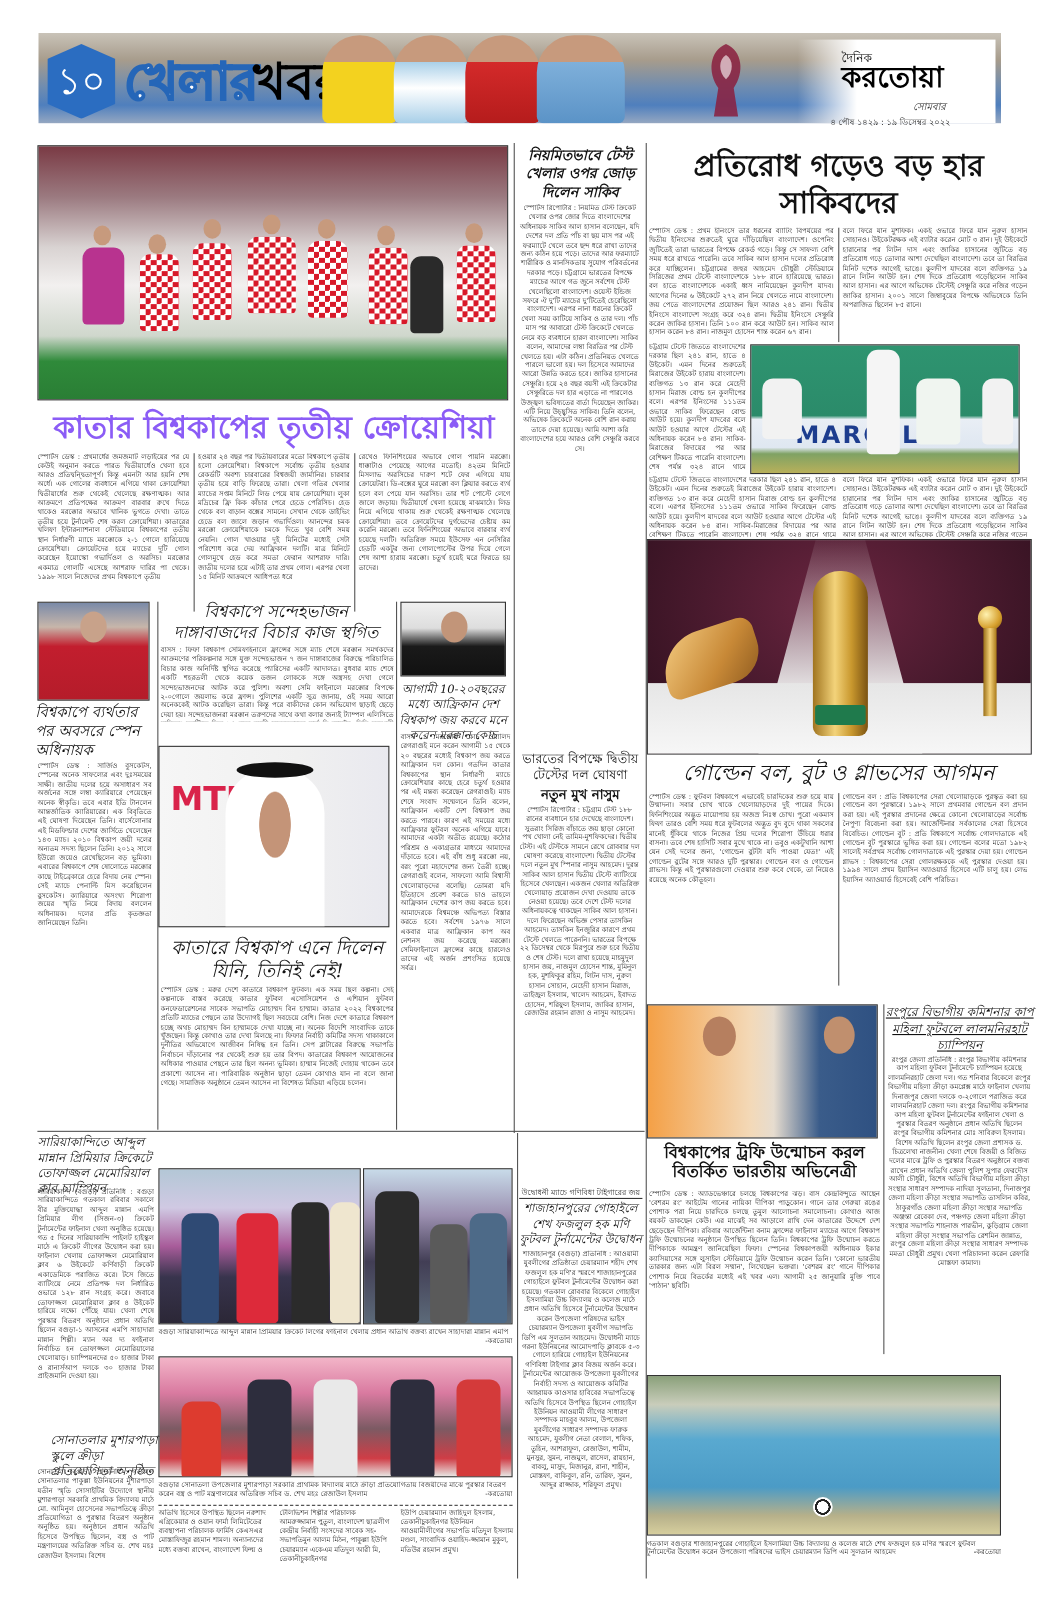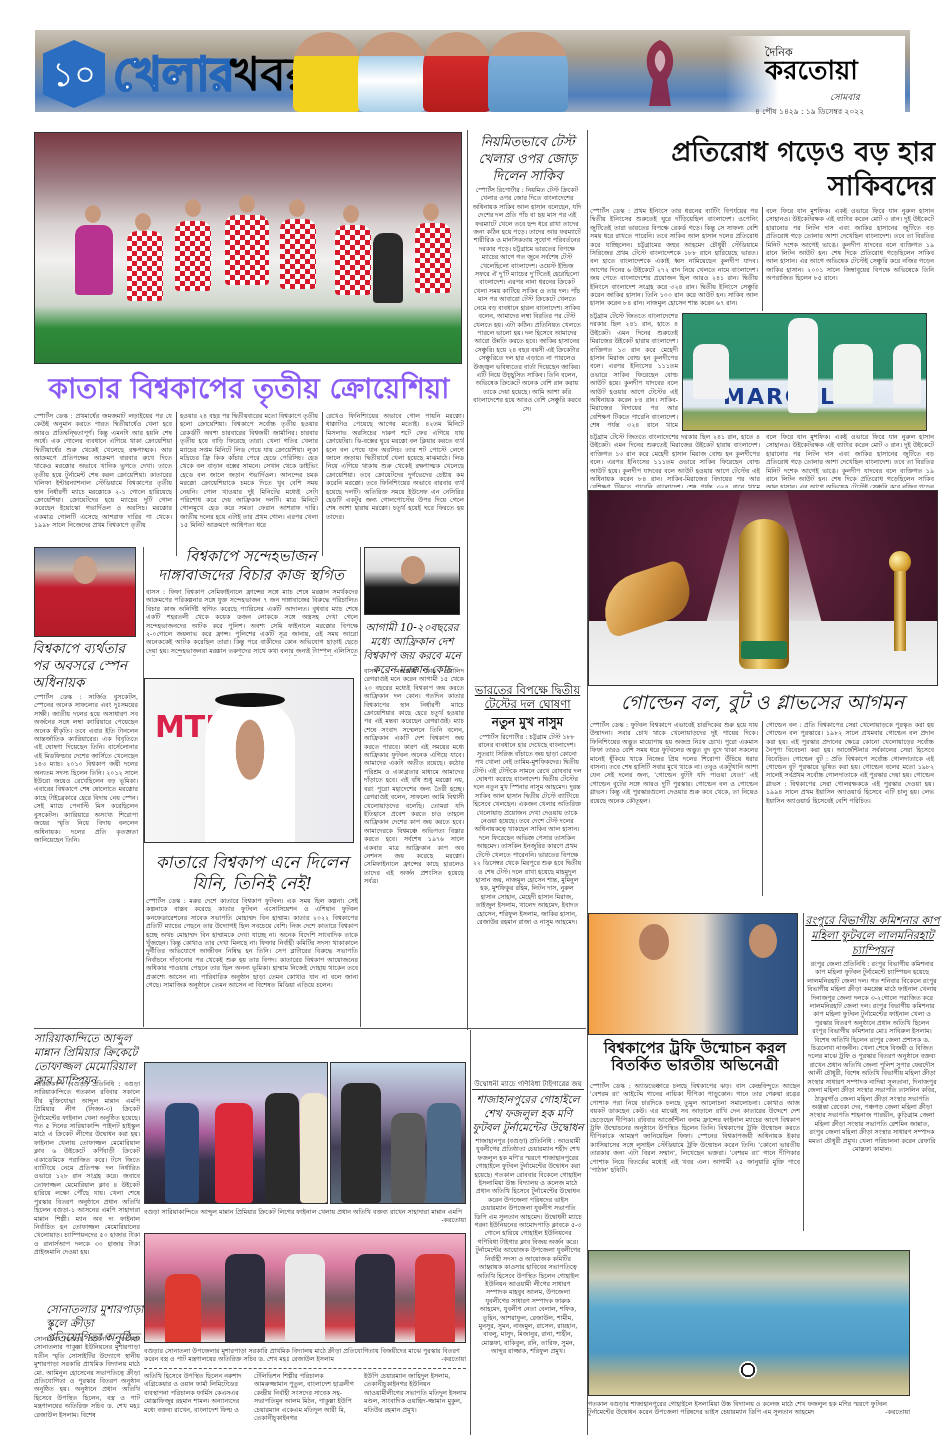--- a/index.html
+++ b/index.html
@@ -115,28 +115,28 @@
   <div class="head" style="left:36px;top:8px;width:24px;height:28px;background:#c29579;"></div>
 </div>
 <div class="abs hd" style="left:360px;top:620px;width:104px;font-size:10.5px;line-height:14px;">আগামী 10-২০বছরের মধ্যে আফ্রিকান দেশ বিশ্বকাপ জয় করবে মনে করেন মরক্কান কোচ</div>
 <div class="abs txt" style="left:364px;top:667px;width:100px;height:360px;">বাসস : মরক্কোর কোচ ওয়ালিদ রেগরাগুই মনে করেন আগামী ১৫ থেকে ২০ বছরের মধ্যেই বিশ্বকাপ জয় করতে আফ্রিকান দল কোন। গতদিন কাতার বিশ্বকাপের স্থান নির্ধারণী ম্যাচে ক্রোয়েশিয়ার কাছে হেরে চতুর্থ হওয়ার পর এই মন্তব্য করেছেন রেগরাগুই। ম্যাচ শেষে সংবাদ সম্মেলনে তিনি বলেন, আফ্রিকান একটি দেশ বিশ্বকাপ জয় করতে পারবে। কারণ এই সময়ের মধ্যে আফ্রিকার ফুটবল অনেক এগিয়ে যাবে। আমাদের একটা অতীত রয়েছে। কঠোর পরিশ্রম ও একাগ্রতার মাধ্যমে আমাদের দাঁড়াতে হবে। এই বাঁধ শুধু মরক্কো নয়, বরং পুরো মহাদেশের জন্য তৈরী হচ্ছে। রেগরাগুই বলেন, সাফল্যে আমি বিশ্বাসী খেলোয়াড়দের বলেছি। তোমরা যদি ইতিহাসে প্রবেশ করতে চাও তাহলে আফ্রিকান দেশের কাপ জয় করতে হবে। আমাদেরকে বিশ্বমঞ্চে অভিপত্য বিস্তার করতে হবে। সর্বশেষ ১৯৭৬ সালে একবার মাত্র আফ্রিকান কাপ অব নেশনস জয় করেছে মরক্কো। সেমিফাইনালে ফ্রান্সের কাছে হারলেও তাদের এই অর্জন প্রশংসিত হয়েছে সর্বত্র।</div>
 <div class="rule-v" style="left:360px;top:547px;height:480px;"></div>
 
 <div class="abs hd" style="left:146px;top:852px;width:212px;font-size:17px;line-height:21px;">কাতারে বিশ্বকাপ এনে দিলেন যিনি, তিনিই নেই!</div>
 <div class="abs txt" style="left:146px;top:897px;width:212px;height:130px;">স্পোর্টস ডেস্ক : মরুর দেশে কাতারে বিশ্বকাপ ফুটবল। এক সময় ছিল কল্পনা। সেই কল্পনাকে বাস্তব করেছে কাতার ফুটবল এসোসিয়েশন ও এশিয়ান ফুটবল কনফেডারেশনের সাবেক সভাপতি মোহাম্মদ বিন হাম্মাম। কাতার ২০২২ বিশ্বকাপের প্রতিটি ম্যাচের পেছনে তার উদ্যোগই ছিল সবচেয়ে বেশি। নিজ দেশে কাতারে বিশ্বকাপ হচ্ছে অথচ মোহাম্মদ বিন হাম্মামকে দেখা যাচ্ছে না। অনেক বিদেশি সাংবাদিক তাকে খুঁজছেন। কিন্তু কোথাও তার দেখা মিলছে না। ফিফার নির্বাহী কমিটির সদস্য থাকাকালে দুর্নীতির অভিযোগে আজীবন নিষিদ্ধ হন তিনি। সেপ ব্লাটারের বিরুদ্ধে সভাপতি নির্বাচনে দাঁড়ানোর পর থেকেই শুরু হয় তার বিপদ। কাতারের বিশ্বকাপ আয়োজনের অধিকার পাওয়ার পেছনে তার ছিল অনন্য ভূমিকা। হাম্মাম নিজেই দোহায় থাকেন তবে প্রকাশ্যে আসেন না। পারিবারিক অনুষ্ঠান ছাড়া তেমন কোথাও যান না বলে জানা গেছে। সামাজিক অনুষ্ঠানে তেমন আসেন না বিশেষত মিডিয়া এড়িয়ে চলেন।</div>
 
 <div class="rule-v" style="left:467px;top:130px;height:900px;"></div>
-<div class="abs hd" style="left:470px;top:133px;width:115px;font-size:13px;line-height:17px;">নিয়মিতভাবে টেস্ট খেলার ওপর জোড় দিলেন সাকিব</div>
+<div class="abs hd" style="left:470px;top:133px;width:115px;font-size:13px;line-height:17px;font-weight:bold;">নিয়মিতভাবে টেস্ট খেলার ওপর জোড় দিলেন সাকিব</div>
 <div class="abs txt c" style="left:472px;top:186px;width:110px;height:400px;">স্পোর্টস রিপোর্টার : নিয়মিত টেস্ট ক্রিকেট খেলার ওপর জোর দিতে বাংলাদেশের অধিনায়ক সাকিব আল হাসান বলেছেন, যদি দেশের দল প্রতি পাঁচ বা ছয় মাস পর এই ফরম্যাটে খেলে তবে ছন্দ ধরে রাখা তাদের জন্য কঠিন হয়ে পড়ে। তাদের আর ফরম্যাটে শারীরিক ও মানসিকতায় সুযোগ পরিবর্তনের দরকার পড়ে। চট্টগ্রামে ভারতের বিপক্ষে ম্যাচের আগে গত জুনে সর্বশেষ টেস্ট খেলেছিলো বাংলাদেশ। ওয়েস্ট ইন্ডিজ সফরে ঐ দু'টি ম্যাচের দু'টিতেই হেরেছিলো বাংলাদেশ। এরপর নানা ধরনের ক্রিকেট খেলা সময় কাটিয়ে সাকিব ও তার দল। পাঁচ মাস পর আবারো টেস্ট ক্রিকেটে খেলতে নেমে বড় ব্যবধানে হারল বাংলাদেশ। সাকিব বলেন, আমাদের লম্বা বিরতির পর টেস্ট খেলতে হয়। এটা কঠিন। প্রতিনিয়ত খেলতে পারলে ভালো হয়। দল হিসেবে আমাদের আরো উন্নতি করতে হবে। জাকির হাসানের সেঞ্চুরি। হয়ে ২৪ বছর বয়সী এই ক্রিকেটার সেঞ্চুরিতে দল হার এড়াতে না পারলেও উজ্জ্বল ভবিষ্যতের বার্তা দিয়েছেন জাকির। এটি নিয়ে উচ্ছ্বসিত সাকিব। তিনি বলেন, অভিষেক ক্রিকেটে অনেক বেশি রান করায় তাকে দেয়া হয়েছে। আমি আশা করি বাংলাদেশের হয়ে আরও বেশি সেঞ্চুরি করবে সে।</div>
-<div class="abs hd" style="left:470px;top:683px;width:115px;font-size:11.5px;line-height:14px;font-style:normal;text-decoration:underline;">ভারতের বিপক্ষে দ্বিতীয় টেস্টের দল ঘোষণা</div>
+<div class="abs hd" style="left:470px;top:683px;width:115px;font-size:11.5px;line-height:14px;font-style:normal;">ভারতের বিপক্ষে দ্বিতীয় টেস্টের দল ঘোষণা</div>
 <div class="abs hd" style="left:470px;top:714px;width:115px;font-size:12px;line-height:16px;font-weight:bold;font-style:normal;">নতুন মুখ নাসুম</div>
 <div class="abs txt c" style="left:472px;top:733px;width:110px;height:296px;">স্পোর্টস রিপোর্টার : চট্টগ্রাম টেস্ট ১৮৮ রানের ব্যবধানে হার দেখেছে বাংলাদেশ। সুতরাং সিরিজ বাঁচাতে জয় ছাড়া কোনো পথ খোলা নেই তামিম-মুশফিকদের। দ্বিতীয় টেস্ট। এই টেস্টকে সামনে রেখে রোববার দল ঘোষণা করেছে বাংলাদেশ। দ্বিতীয় টেস্টের দলে নতুন মুখ স্পিনার নাসুম আহমেদ। দুরন্ত সাকিব আল হাসান দ্বিতীয় টেস্টে ব্যাটিংয়ে হিসেবে খেলছেন। একজন খেলার অতিরিক্ত খেলোয়াড় প্রয়োজন দেখা দেওয়ায় তাকে নেওয়া হয়েছে। তবে দেশে টেস্ট দলের অধিনায়কত্বে থাকছেন সাকিব আল হাসান। দলে ফিরেছেন অভিজ্ঞ পেসার তাসকিন আহমেদ। তাসকিন ইনজুরির কারণে প্রথম টেস্টে খেলতে পারেননি। ভারতের বিপক্ষে ২২ ডিসেম্বর থেকে মিরপুরে শুরু হবে দ্বিতীয় ও শেষ টেস্ট। দলে রাখা হয়েছে মাহমুদুল হাসান জয়, নাজমুল হোসেন শান্ত, মুমিনুল হক, মুশফিকুর রহিম, লিটন দাস, নুরুল হাসান সোহান, মেহেদী হাসান মিরাজ, তাইজুল ইসলাম, খালেদ আহমেদ, ইবাদত হোসেন, শরিফুল ইসলাম, জাকির হাসান, রেজাউর রহমান রাজা ও নাসুম আহমেদ।</div>
 <div class="rule-v" style="left:587px;top:130px;height:900px;"></div>
 
-<div class="abs hd" style="left:590px;top:135px;width:345px;font-size:27px;line-height:34px;font-style:normal;font-weight:bold;text-align:right;">প্রতিরোধ গড়েও বড় হার সাকিবদের</div>
+<div class="abs hd" style="left:590px;top:135px;width:345px;font-size:27px;line-height:34px;font-style:normal;font-weight:bold;">প্রতিরোধ গড়েও বড় হার সাকিবদের</div>
 <div class="abs txt" style="left:590px;top:207px;width:168px;height:104px;">স্পোর্টস ডেস্ক : প্রথম ইনিংসে তার ধরনের ব্যাটিং বিপর্যয়ের পর দ্বিতীয় ইনিংসের শুরুতেই ঘুরে দাঁড়িয়েছিল বাংলাদেশ। ওপেনিং জুটিতেই তারা ভারতের বিপক্ষে রেকর্ড গড়ে। কিন্তু সে সাফল্য বেশি সময় ধরে রাখতে পারেনি। তবে সাকিব আল হাসান দলের প্রতিরোধ করে যাচ্ছিলেন। চট্টগ্রামের জহুর আহমেদ চৌধুরী স্টেডিয়ামে সিরিজের প্রথম টেস্টে বাংলাদেশকে ১৮৮ রানে হারিয়েছে ভারত। বল হাতে বাংলাদেশকে একাই ধ্বস নামিয়েছেন কুলদীপ যাদব। আগের দিনের ৬ উইকেটে ২৭২ রান নিয়ে খেলতে নামে বাংলাদেশ। জয় পেতে বাংলাদেশের প্রয়োজন ছিল আরও ২৪১ রান। দ্বিতীয় ইনিংসে বাংলাদেশ সংগ্রহ করে ৩২৪ রান। দ্বিতীয় ইনিংসে সেঞ্চুরি করেন জাকির হাসান। তিনি ১০০ রান করে আউট হন। সাকিব আল হাসান করেন ৮৪ রান। নাজমুল হোসেন শান্ত করেন ৬৭ রান।</div>
 <div class="abs txt" style="left:766px;top:207px;width:168px;height:104px;">বলে ফিরে যান মুশফিক। একই ওভারে ফিরে যান নুরুল হাসান সোহানও। উইকেটরক্ষক এই ব্যাটার করেন মোট ৩ রান। দুই উইকেটে হারানোর পর লিটন দাস এবং জাকির হাসানের জুটিতে বড় প্রতিরোধ গড়ে তোলার আশা দেখেছিল বাংলাদেশ। তবে তা বিরতির মিনিট দশেক আগেই ভাঙে। কুলদীপ যাদবের বলে ব্যক্তিগত ১৯ রানে লিটন আউট হন। শেষ দিকে প্রতিরোধ গড়েছিলেন সাকিব আল হাসান। এর আগে অভিষেক টেস্টেই সেঞ্চুরি করে নজির গড়েন জাকির হাসান। ২০০১ সালে জিম্বাবুয়ের বিপক্ষে অভিষেকে তিনি অপরাজিত ছিলেন ৮৫ রানে।</div>
 <div class="rule-v" style="left:762px;top:207px;height:104px;"></div>
 <div class="abs txt" style="left:590px;top:312px;width:88px;height:118px;">চট্টগ্রাম টেস্টে জিততে বাংলাদেশের দরকার ছিল ২৪১ রান, হাতে ৪ উইকেট। এমন দিনের শুরুতেই মিরাজের উইকেট হারায় বাংলাদেশ। ব্যক্তিগত ১৩ রান করে মেহেদী হাসান মিরাজ বোল্ড হন কুলদীপের বলে। এরপর ইনিংসের ১১১তম ওভারে সাকিব ফিরেছেন বোল্ড আউট হয়ে। কুলদীপ যাদবের বলে আউট হওয়ার আগে টেস্টের এই অধিনায়ক করেন ৮৪ রান। সাকিব-মিরাজের বিদায়ের পর আর বেশিক্ষণ টিকতে পারেনি বাংলাদেশ। শেষ পর্যন্ত ৩২৪ রানে থামে টাইগারদের ইনিংস। এর আগে গতকাল চতুর্থ বাংলাদেশি ক্রিকেটার হিসেবে অভিষেক টেস্টেই সেঞ্চুরির রেকর্ড স্পর্শ করেন জাকির হাসান। অভিষিক্ত ওপেনার দিনের শুরুতেই তুলে নেন শতক।</div>
 <div class="abs photo" style="left:682px;top:313px;width:245px;height:118px;background:linear-gradient(180deg,#2e9470 0%,#2b8b6a 55%,#e9eef5 58%,#dfe7f1 80%,#7fa264 85%,#b8b05a 100%);">
   <div class="abs" style="left:40px;top:70px;font-size:22px;font-weight:bold;color:#1c3c8e;letter-spacing:2px;font-family:'DejaVu Sans',sans-serif;">MARCEL</div>
   <div class="shirt" style="left:10px;top:30px;width:36px;height:55px;background:#f2f2f2;"></div>
   <div class="shirt" style="left:105px;top:4px;width:30px;height:95px;background:#f5f5f5;"></div>
   <div class="shirt" style="left:150px;top:30px;width:40px;height:60px;background:#f0f5f0;"></div>
   <div class="shirt" style="left:210px;top:30px;width:28px;height:60px;background:#f2f2f2;"></div>

